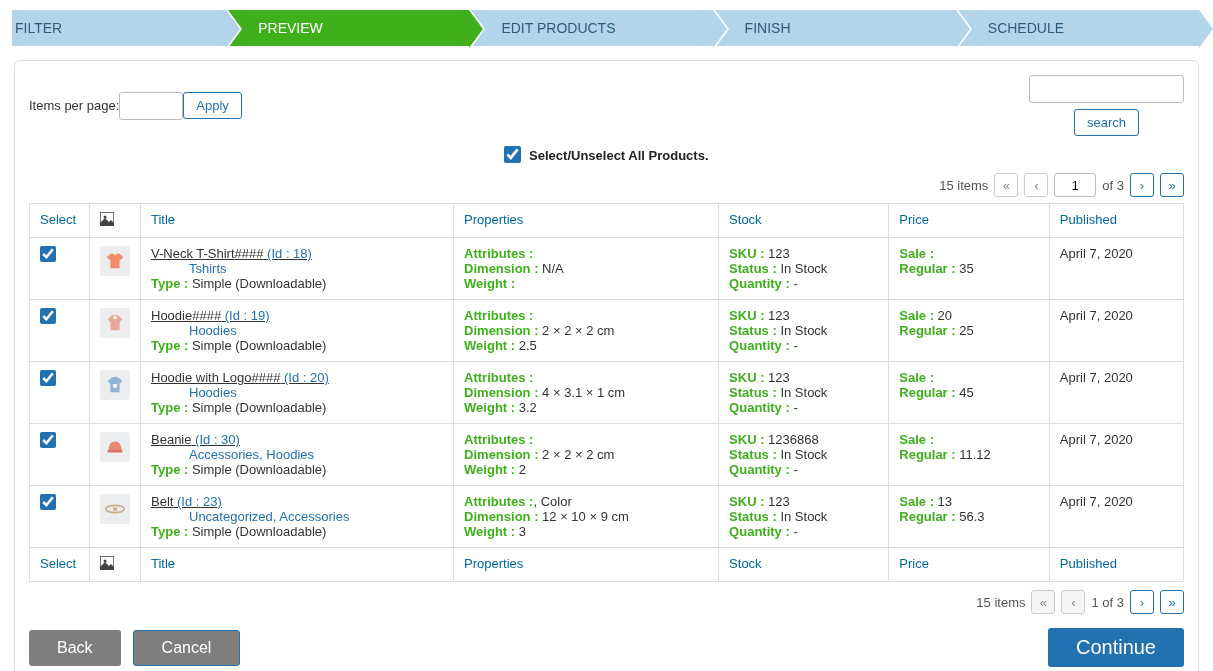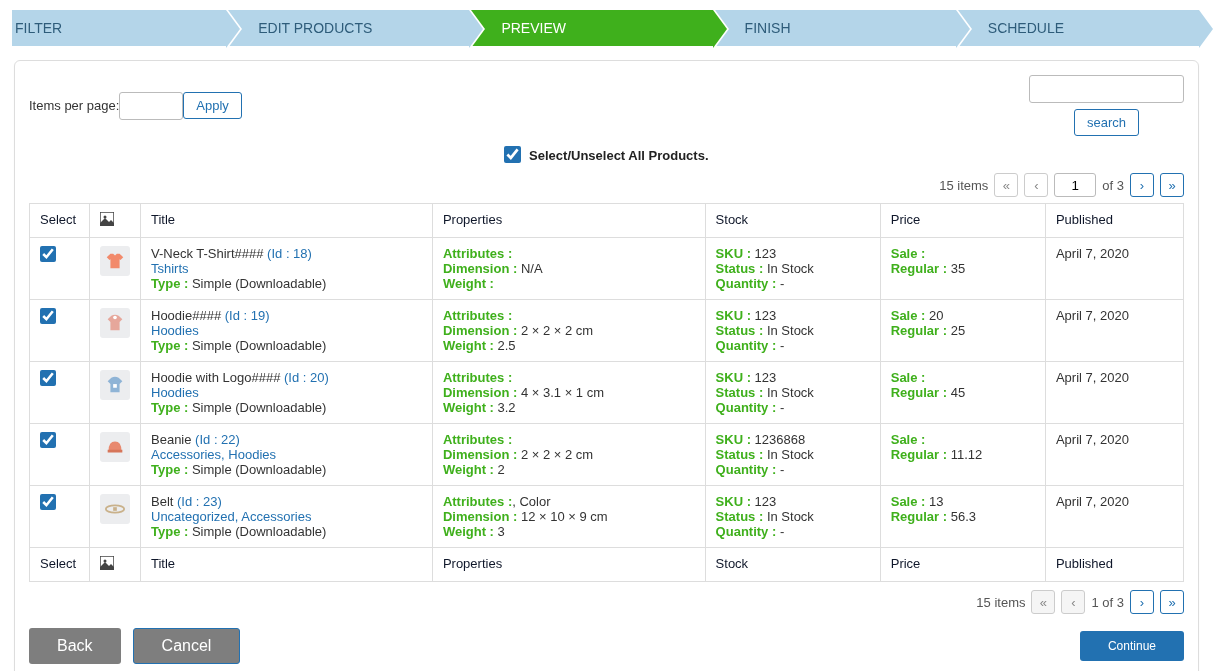--- a/index.html
+++ b/index.html
@@ -70,54 +70,54 @@
 .pager { display: flex; justify-content: flex-end; align-items: center; gap: 6px; margin-bottom: 6px; color: #555; font-size: 13px; }
 .pager .pg-btn {
   border: 1px solid #ccc; background: #fff; color: #888;
   width: 24px; height: 24px; border-radius: 3px; display:inline-flex;align-items:center;justify-content:center; cursor: pointer;
 }
 .pager .pg-btn.active { border-color: #2271b1; color: #2271b1; }
 .pager input.page-num { width: 42px; height: 24px; text-align: center; border: 1px solid #bbb; border-radius: 3px; }
 
 table.products { width: 100%; border-collapse: collapse; border: 1px solid #ddd; }
 table.products th, table.products td { border: 1px solid #ddd; padding: 8px 10px; text-align: left; vertical-align: top; font-size: 13px; }
-table.products th { background: #fff; font-weight: 400; color: #0f172a; }
+table.products th { background: #fff; font-weight: 400; color: #0369a1; }
 th.sel, td.sel { width: 60px; text-align:left; }
 th.thumb, td.thumb { width: 50px; text-align:center; }
 td.thumb .thumb-box { width: 30px; height: 30px; background: #ecedef; border-radius: 3px; display: inline-flex; align-items:center; justify-content:center; }
 td.sel input { accent-color: #2271b1; width: 16px; height: 16px; }
 
 .link { color: #2271b1; }
 .green-label { color: #3fb01c; font-weight: 600; }
-.title-cell .row1 { color: #333; }
-.title-cell .cats { color: #2271b1; }
+.title-cell .row1 { color: #333; text-decoration: underline; }
+.title-cell .cats { color: #2271b1; margin-left: 38px; }
 td.price { white-space: normal; }
 
 .bottom-row { display: flex; justify-content: space-between; align-items: center; margin-top: 14px; }
 .bottom-row .left { display: flex; gap: 12px; }
 .btn-gray {
   background: #7e7e7e; color: #fff; border: none; padding: 8px 28px; border-radius: 3px; cursor: pointer; font-size: 16px;
 }
 .btn-primary {
-  background: #2271b1; color: #fff; border: none; padding: 8px 28px; border-radius: 3px; cursor: pointer; font-size: 12px;
+  background: #2271b1; color: #fff; border: none; padding: 8px 28px; border-radius: 3px; cursor: pointer; font-size: 20px;
 }
 
 .thumb-svg { width: 22px; height: 22px; }
 .pager2 { display: flex; justify-content: flex-end; align-items: center; gap: 6px; margin-top: 8px; color: #555; font-size: 13px; }
 .pager2 .pg-btn { border: 1px solid #ccc; background: #f5f5f5; color: #888; width: 24px; height: 24px; border-radius: 3px; display:inline-flex;align-items:center;justify-content:center; cursor: pointer; }
 .pager2 .pg-btn.active { border-color: #2271b1; color: #2271b1; background:#fff; }
 
 </style>
 </head>
 <body>
 
 <div class="wizard-steps">
   <div class="wizard-step">FILTER</div>
+  <div class="wizard-step active">PREVIEW</div>
   <div class="wizard-step">EDIT PRODUCTS</div>
-  <div class="wizard-step active">PREVIEW</div>
   <div class="wizard-step">FINISH</div>
   <div class="wizard-step">SCHEDULE</div>
 </div>
 
 <div class="panel">
 
   <div class="top-row">
     <div class="top-left">
       <span>Items per page:</span>
       <input class="items-per-page" type="text" style="">
@@ -253,21 +253,21 @@
   </tr>
         <tr>
     <td class="sel"><input type="checkbox" checked="" style=""></td>
     <td class="thumb"><span class="thumb-box">
               <svg class="thumb-svg" viewBox="0 0 24 24">
                 <path fill="#e8896f" d="M5 16 Q5 6 12 6 Q19 6 19 16 L5 16 Z"></path>
                 <rect x="4" y="15" width="16" height="3" fill="#d67559"></rect>
               </svg>
             </span></td>
     <td class="title-cell">
-      <div class="row1"><span>Beanie</span> <span class="link">(Id : 22)</span></div>
+      <div class="row1"><span>Beanie</span> <span class="link">(Id : 30)</span></div>
       <div class="cats"><a class="link">Accessories, Hoodies</a></div>
       <div><span class="green-label">Type : </span><span>Simple (Downloadable)</span></div>
     </td>
     <td>
       <div><span class="green-label">Attributes :</span><span></span></div>
       <div><span class="green-label">Dimension : </span><span>2 × 2 × 2 cm</span></div>
       <div><span class="green-label">Weight : </span><span>2</span></div>
     </td>
     <td>
       <div><span class="green-label">SKU : </span><span>1236868</span></div>

